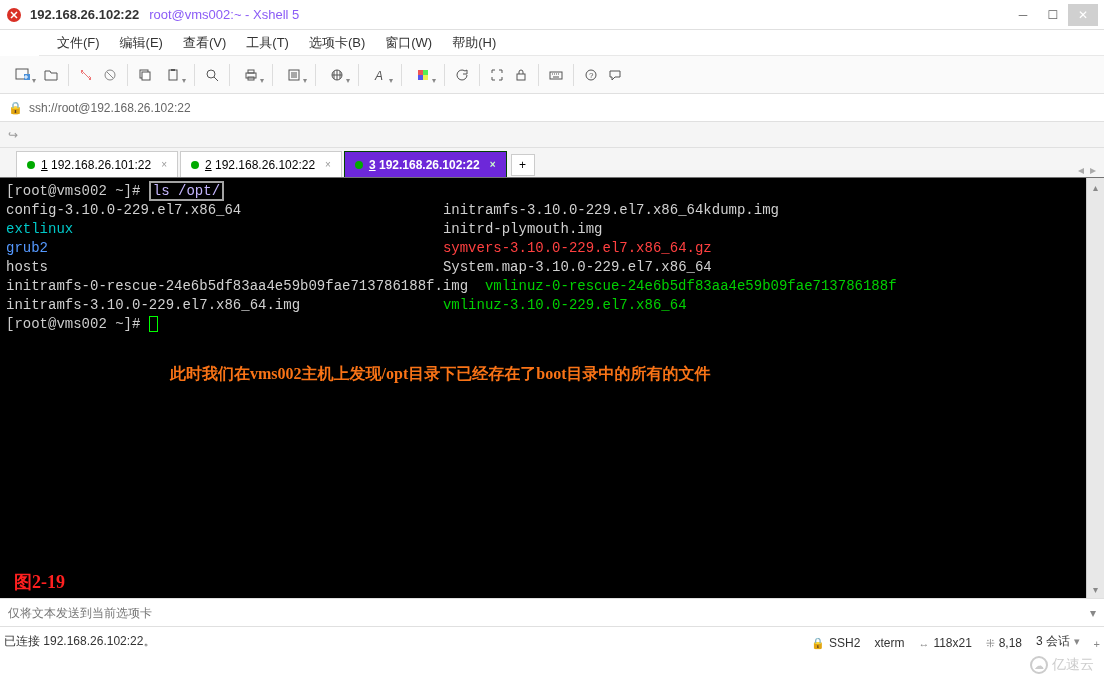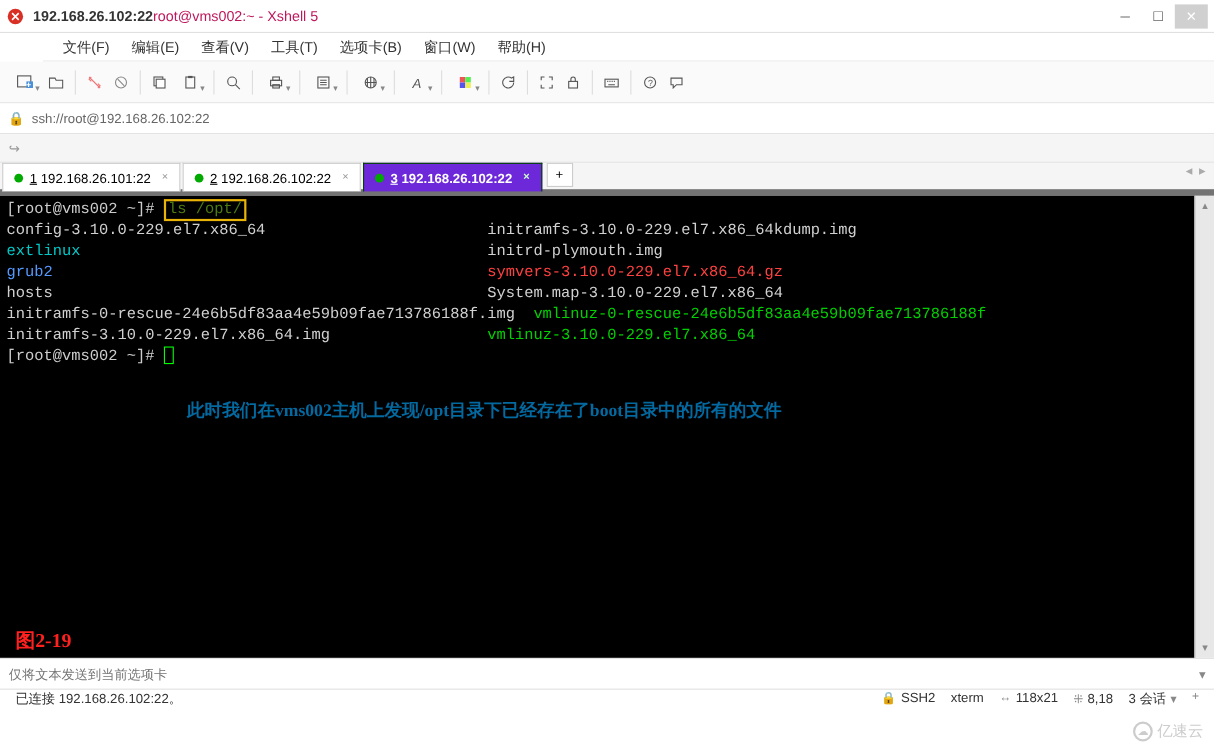--- a/index.html
+++ b/index.html
@@ -2,21 +2,21 @@
 <html><head>
 <meta charset="utf-8">
 <style>
 * { box-sizing: border-box; margin: 0; padding: 0; }
 body { font-family: "Microsoft YaHei", Arial, sans-serif; font-size: 12px; background: #fff; width: 1104px; height: 680px; overflow: hidden; position: relative; }
 
 
 .titlebar { height: 30px; background: #fff; display: flex; align-items: center; padding: 0 6px; border-bottom: 1px solid #e0e0e0; }
 .titlebar .app-icon { width: 16px; height: 16px; margin-right: 8px; }
 .titlebar .title-main { font-weight: bold; font-size: 13px; color: #333; }
-.titlebar .title-sub { color: #be185d; font-size: 13px; }
+.titlebar .title-sub { color: #8b5cf6; font-size: 13px; margin-left: 10px; }
 .titlebar .win-controls { margin-left: auto; display: flex; gap: 0; }
 .titlebar .win-btn { width: 30px; height: 22px; display: flex; align-items: center; justify-content: center; color: #666; cursor: pointer; }
 .titlebar .win-btn.close { background: #d0d0d0; color: #fff; }
 
 
 .menubar { height: 26px; display: flex; align-items: flex-end; padding: 0 10px; gap: 4px; border-bottom: 1px solid #e8e8e8; margin-left: 39px; }
 .menubar .menu-item { padding: 3px 8px; color: #333; cursor: pointer; font-size: 13px; }
 
 
 .toolbar { height: 38px; display: flex; align-items: center; padding: 0 8px; gap: 2px; border-bottom: 1px solid #e0e0e0; background: #fafafa; }
@@ -28,52 +28,52 @@
 
 .addressbar { height: 28px; display: flex; align-items: center; padding: 0 8px; border-bottom: 1px solid #e0e0e0; background: #fff; }
 .addressbar .lock-icon { color: #888; margin-right: 6px; }
 .addressbar .addr-input { flex: 1; border: none; outline: none; font-size: 12px; color: #666; }
 
 
 .hintbar { height: 26px; display: flex; align-items: center; padding: 0 8px; background: #f5f5f5; border-bottom: 1px solid #e0e0e0; color: #888; font-size: 12px; }
 .hintbar .hint-icon { margin-right: 6px; color: #999; }
 
 
-.tabbar { height: 30px; display: flex; align-items: flex-start; background: #f5f5f5; border-bottom: 6px solid #737373; padding-left: 2px; position: relative; }
+.tabbar { height: 30px; display: flex; align-items: flex-end; background: #f5f5f5; border-bottom: 1px solid #737373; padding-left: 16px; position: relative; }
 .tab { height: 26px; padding: 0 10px; display: flex; align-items: center; gap: 6px; border: 1px solid #ccc; border-bottom: none; background: #fff; margin-right: 2px; cursor: pointer; font-size: 12px; }
 .tab.active { background: #6d28d9; color: #fff; font-weight: bold; border-color: #004400; }
 .tab .dot { width: 8px; height: 8px; border-radius: 50%; background: #0a0; }
 .tab .tab-close { font-size: 10px; color: #999; margin-left: 4px; }
 .tab.active .tab-close { color: #cfc; }
 .tab-add { width: 24px; height: 22px; border: 1px solid #ccc; background: #fff; display: flex; align-items: center; justify-content: center; cursor: pointer; margin-left: 2px; margin-bottom: 1px; }
 .tab-nav { margin-left: auto; display: flex; color: #aaa; padding-right: 8px; gap: 6px; }
 
 
 .terminal-wrap { position: relative; height: 420px; display: flex; }
 .terminal { flex: 1; background: #000; color: #d0d0d0; font-family: "Consolas", "Courier New", monospace; font-size: 14px; padding: 4px 6px; line-height: 19px; position: relative; overflow: hidden; white-space: pre; }
 .t-prompt { color: #ccc; }
-.red-box { border: 2px solid #eab308; padding: 0 2px; color: #4d7c0f; }
+.red-box { border: 2px solid #a3a3a3; padding: 0 2px; color: #c4b5fd; }
 .t-cyan { color: #00c8c8; }
 .t-blue { color: #5599ff; }
 .t-red { color: #ff4040; }
 .t-green { color: #00d000; }
 .figure-label { position: absolute; left: 14px; bottom: 6px; color: #ff2020; font-size: 18px; font-weight: bold; font-family: "Microsoft YaHei"; }
-.annotation { position: absolute; left: 170px; top: 186px; color: #0369a1; font-size: 16px; font-weight: bold; font-family: "Microsoft YaHei"; white-space: normal; }
+.annotation { position: absolute; left: 170px; top: 186px; color: #f97316; font-size: 16px; font-weight: bold; font-family: "Microsoft YaHei"; white-space: normal; }
 .cursor-block { display: inline-block; width: 9px; height: 16px; border: 1px solid #0f0; vertical-align: middle; }
 .scrollbar { width: 18px; background: #e8e8e8; border-left: 1px solid #ccc; position: relative; }
 .scroll-up, .scroll-down { height: 18px; display: flex; align-items: center; justify-content: center; color: #888; font-size: 10px; cursor: pointer; }
 .scroll-down { position: absolute; bottom: 0; width: 100%; }
 
 
 .bottom-input { height: 28px; display: flex; align-items: center; padding: 0 8px; border-top: 1px solid #e0e0e0; background: #fff; }
 .bottom-input input { flex: 1; border: none; outline: none; font-size: 12px; color: #3b82f6; }
 .bottom-input .dd-icon { color: #888; cursor: pointer; }
 
 
-.statusbar { height: 24px; display: flex; align-items: flex-start; padding: 0 14px; border-top: 1px solid #e0e0e0; background: #fff; font-size: 12px; color: #333; }
+.statusbar { height: 24px; display: flex; align-items: flex-end; padding: 0 4px; border-top: 1px solid #e0e0e0; background: #fff; font-size: 12px; color: #333; }
 .statusbar .st-left { flex: 1; }
 .statusbar .st-item { margin-left: 14px; display: flex; align-items: center; gap: 4px; }
 .statusbar .st-icon { color: #888; font-size: 11px; }
 
 
 .watermark { position: absolute; right: 10px; bottom: 6px; color: #ccc; font-size: 14px; display: flex; align-items: center; gap: 4px; }
 .watermark .wm-icon { width: 18px; height: 18px; border: 2px solid #ccc; border-radius: 50%; display: inline-flex; align-items: center; justify-content: center; font-size: 10px; }
 .u { text-decoration: underline; }
 </style>
 </head>

